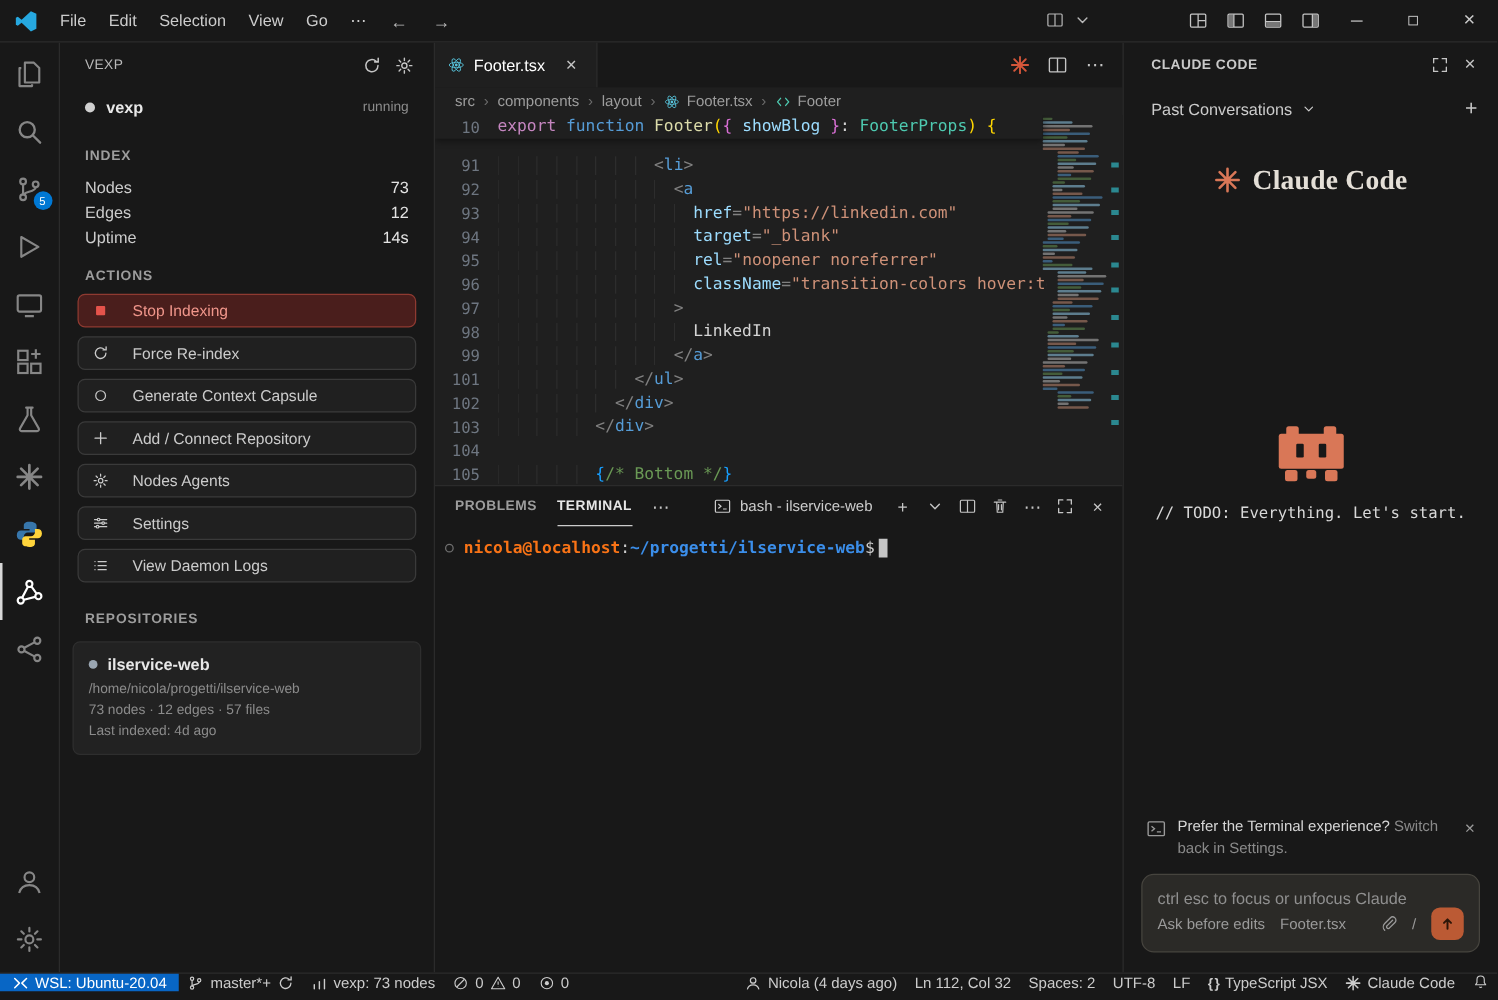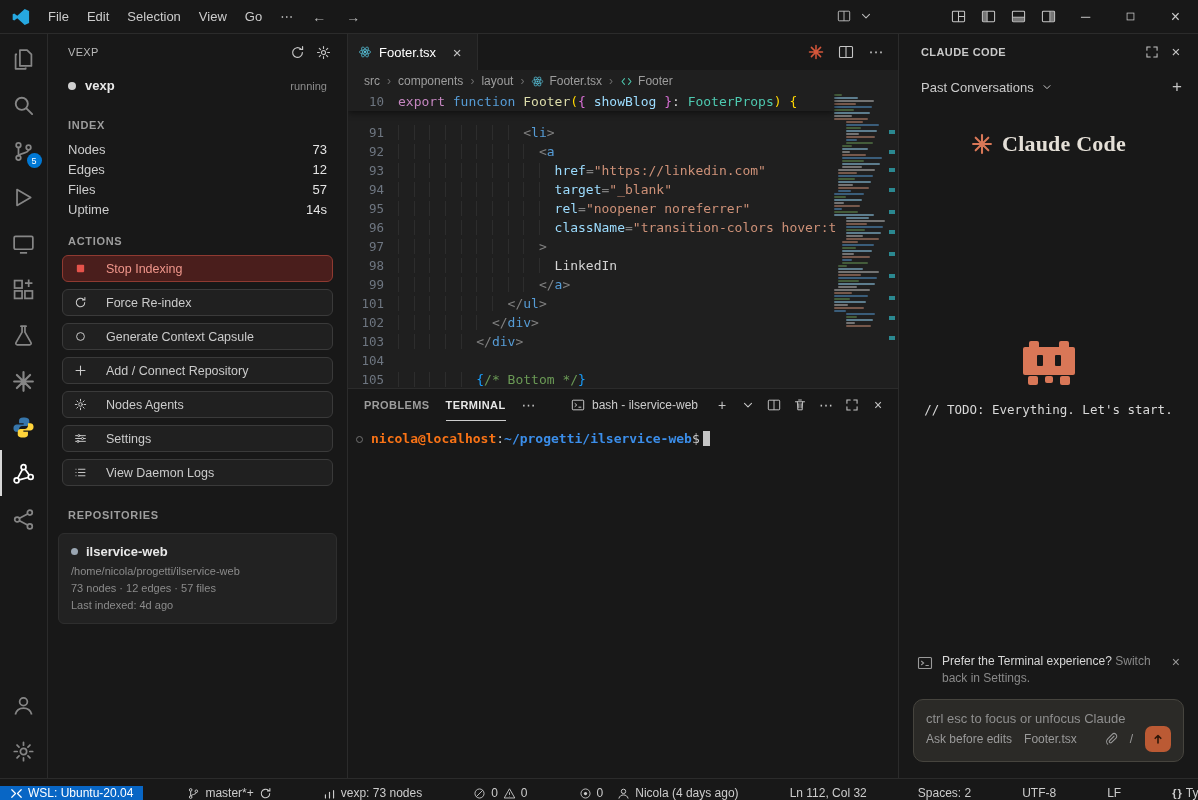--- a/index.html
+++ b/index.html
@@ -140,21 +140,21 @@
   .cl-input{background:#2b2a27;border:1px solid #46443e;border-radius:10px;padding:11px 12px 9px;}
   .cl-ph{font-size:13px;color:#8f8f8f;}
   .cl-input-row{display:flex;align-items:center;gap:12px;font-size:12px;color:#9a9a9a;}
   .cl-input-row svg{width:14px;height:14px;}
   .cl-file{margin-right:auto;}
   .send-btn{width:26px;height:26px;border-radius:7px;background:#c2563061;background:#bb5a34;display:flex;align-items:center;justify-content:center;}
   .send-btn svg{width:14px;height:14px;}
 
   
   .statusbar{height:22px;flex:none;background:#181818;border-top:1px solid #2b2b2b;display:flex;justify-content:space-between;align-items:stretch;font-size:12px;}
-  .sb-grp{display:flex;align-items:flex-end;gap:37px;}
+  .sb-grp{display:flex;align-items:flex-start;}
   .sbi{display:flex;align-items:center;gap:5px;padding:0 7px;color:#cccccc;white-space:nowrap;}
   .sbi svg{width:13px;height:13px;}
   .sbi.accent{background:#0866c5;color:#ffffff;padding:0 10px;}
   .brtx{font-size:11px;font-weight:700;letter-spacing:-1px;}
 </style>
 </head>
 <body>
 
 <div class="app">
 
@@ -375,24 +375,20 @@
       </div>
       <div class="sb-heading">INDEX</div>
       <div id="index-rows">
           <div class="idx-row">
             <span>Nodes</span>
             <span class="idx-val">73</span>
           </div>
           <div class="idx-row">
             <span>Edges</span>
             <span class="idx-val">12</span>
-          </div>
-          <div class="idx-row">
-            <span>Files</span>
-            <span class="idx-val">57</span>
           </div>
           <div class="idx-row">
             <span>Uptime</span>
             <span class="idx-val">14s</span>
           </div>
         </div>
       <div class="sb-heading">ACTIONS</div>
       <div id="action-buttons">
           <div class="act-btn danger">
             <span class="act-ic">

